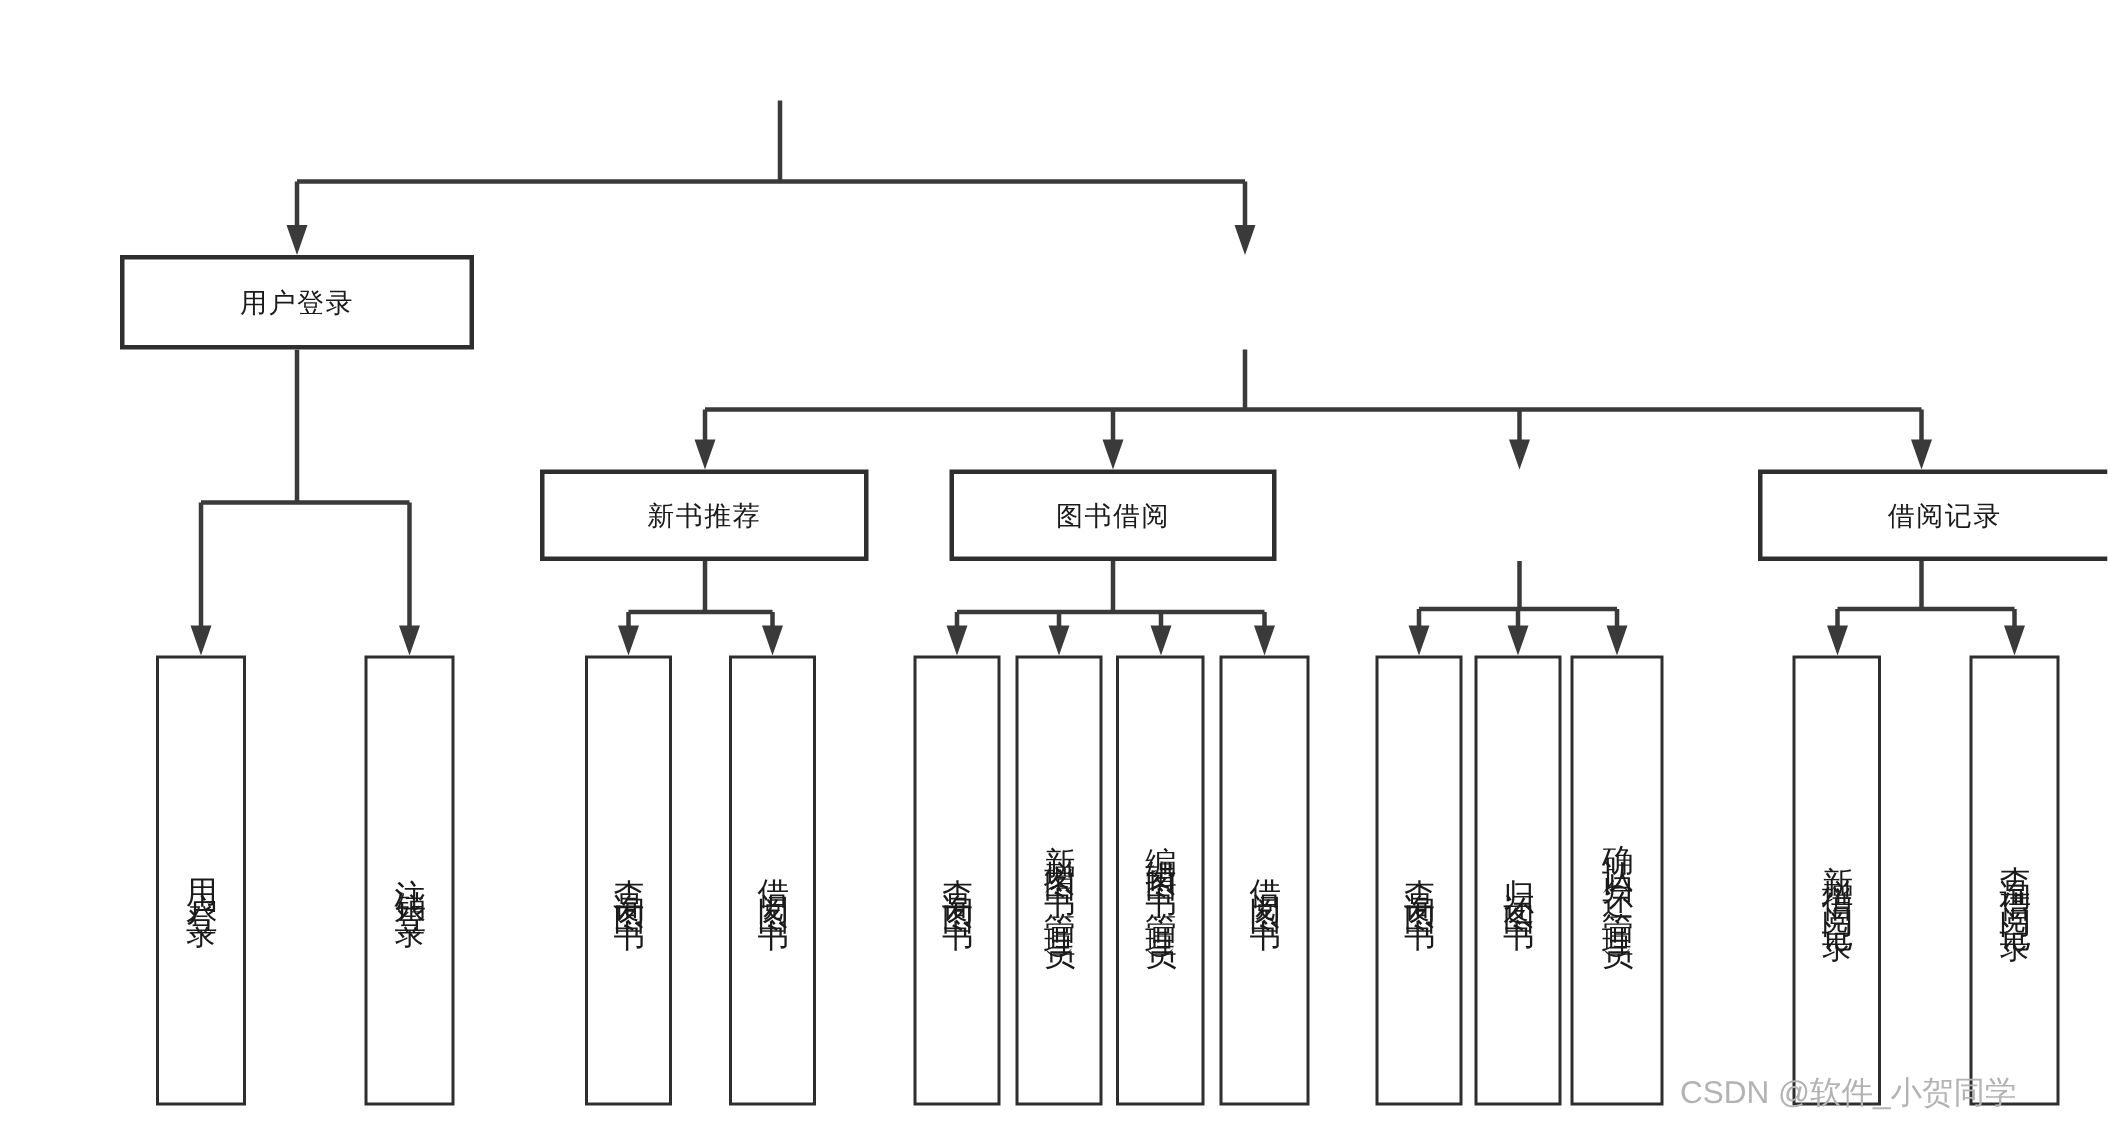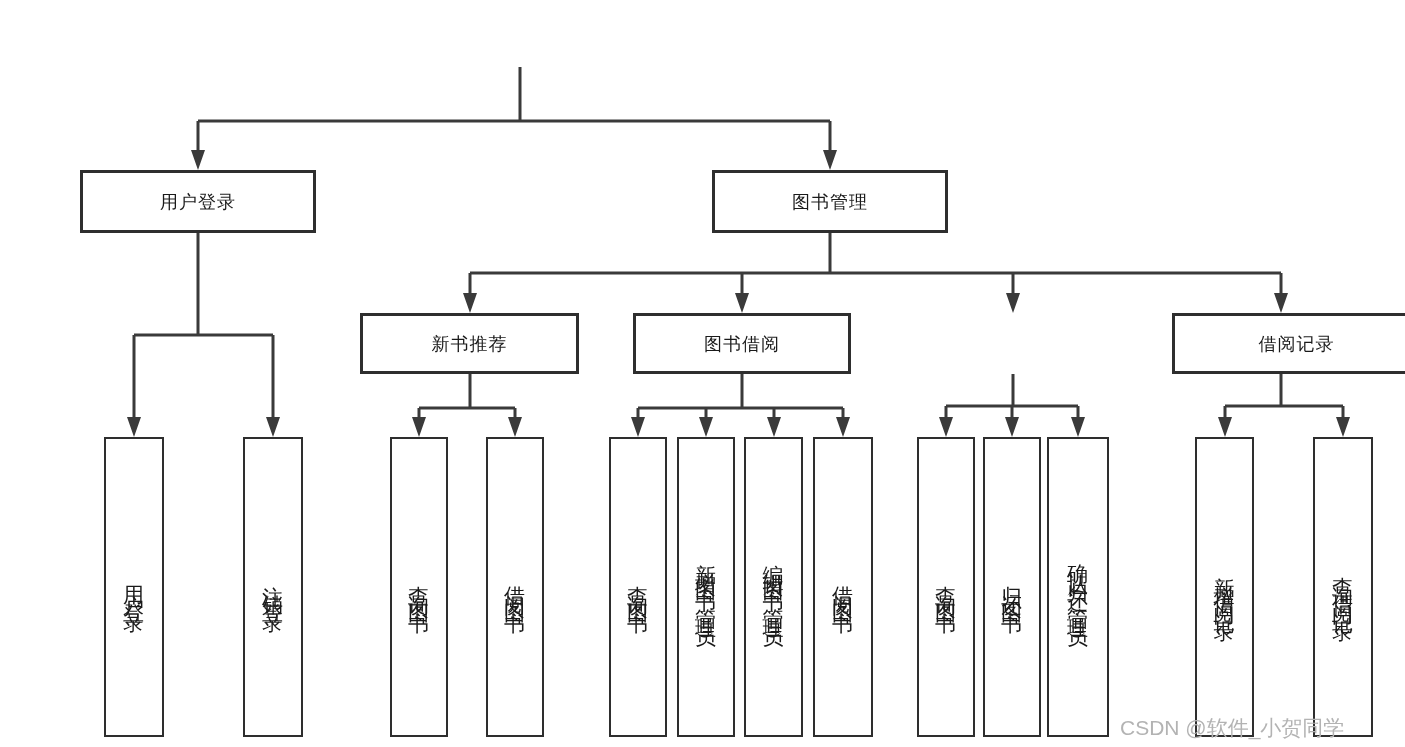--- a/index.html
+++ b/index.html
@@ -89,23 +89,20 @@
     <g>
       <path class="l" d="M1281 374 V406 M1225 406 H1343 M1225 406 V419 M1343 406 V419"></path>
       <path class="a" d="M1218 417 L1232 417 L1225 437 Z M1336 417 L1350 417 L1343 437 Z"></path>
     </g>
   </svg>
 
 
   <div class="box" style="left:80px;top:170px;width:236px;height:63px">
     <span class="h-label">用户登录</span>
   </div>
-  <div class="box" style="left:712px;top:170px;width:236px;height:63px">
-    <span class="h-label">图书管理</span>
-  </div>
 
   <div class="box" style="left:633px;top:313px;width:218px;height:61px">
     <span class="h-label">图书借阅</span>
   </div>
   <div class="box" style="left:360px;top:313px;width:219px;height:61px">
     <span class="h-label">新书推荐</span>
   </div>
   <div class="box" style="left:1172px;top:313px;width:249px;height:61px">
     <span class="h-label">借阅记录</span>
   </div>

